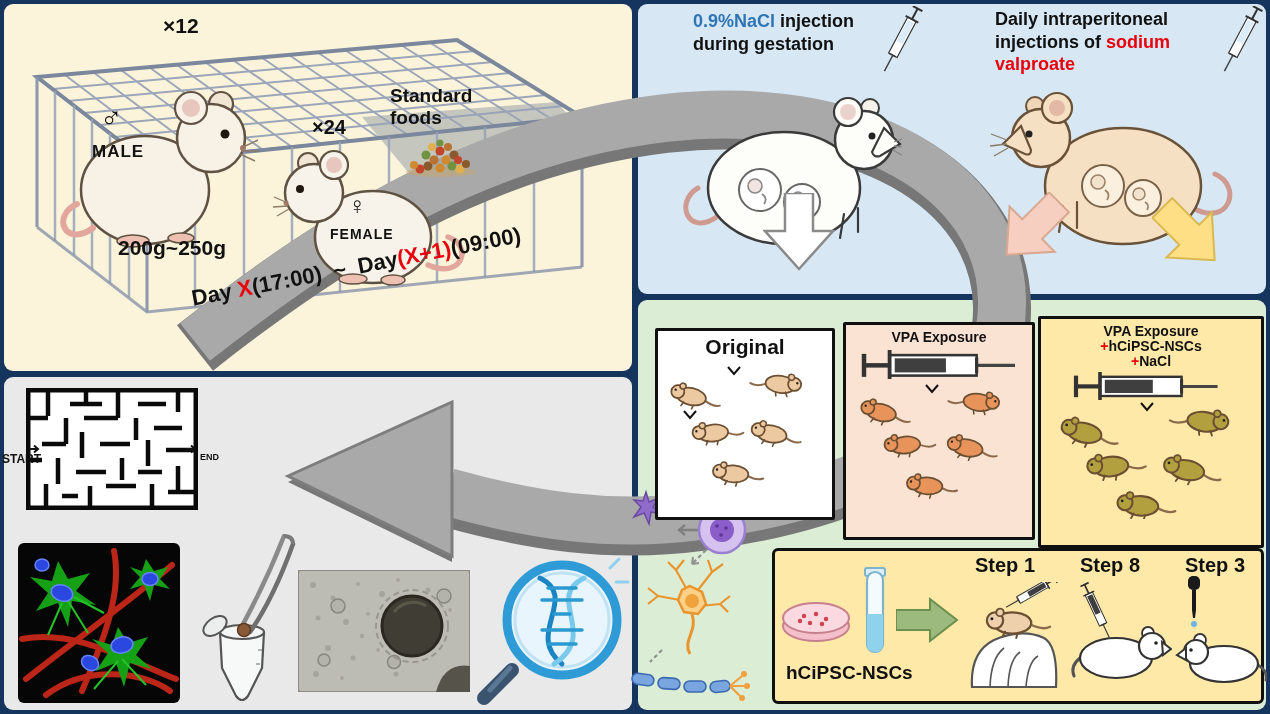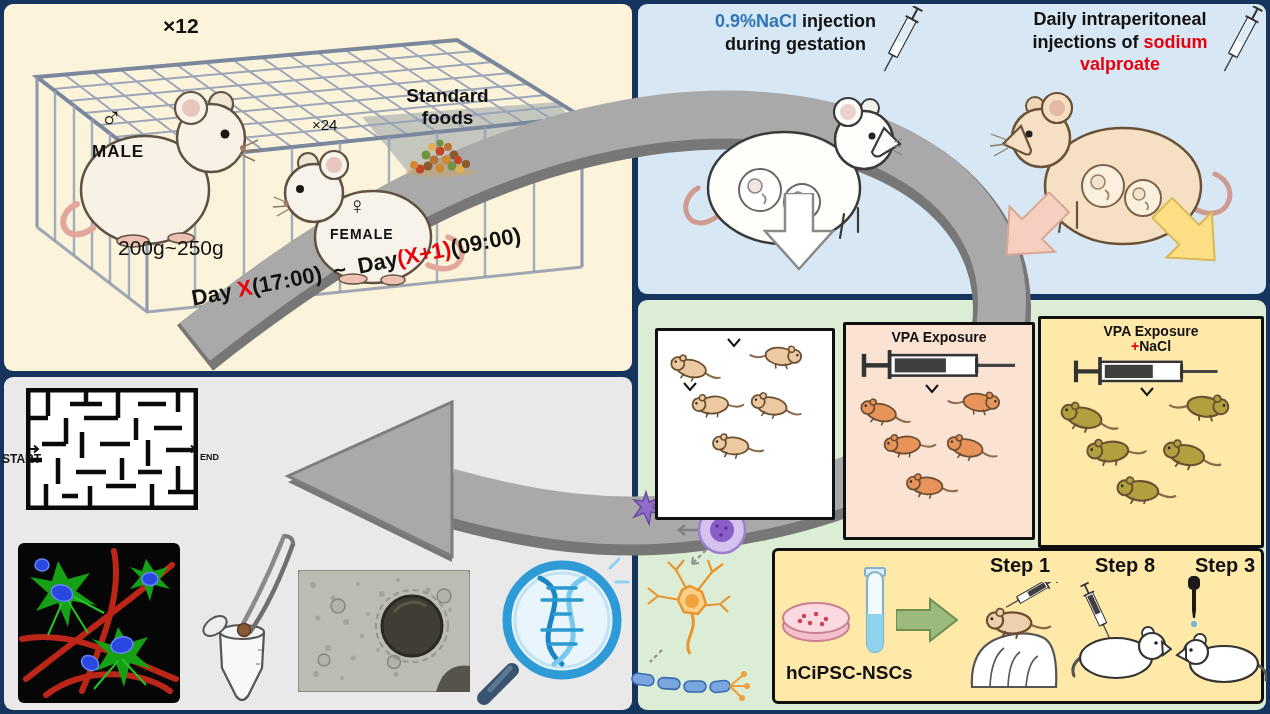--- a/index.html
+++ b/index.html
@@ -7,21 +7,21 @@
   body{position:relative;background:#16355e;font-family:"Liberation Sans",sans-serif;overflow:hidden}
   .panel{position:absolute;border-radius:9px;z-index:0}
   .art-under{position:absolute;z-index:1}
   #ring{position:absolute;left:0;top:0;z-index:2}
   .art{position:absolute;z-index:3}
   .gbox{position:absolute;z-index:3;border:3px solid #101010;border-radius:2px}
   .txt{position:absolute;z-index:5;font-weight:bold;color:#111;white-space:nowrap}
   .red{color:#e8000d}
   .blue{color:#2e75b6}
   .box-title{text-align:center;font-weight:bold;font-size:14px;color:#111;padding-top:5px;line-height:1.08}
-  .center{text-align:center}
+  .center{}
   .sep{margin:0 12px}
   .day-line{font-size:22px;transform:rotate(-11deg);transform-origin:left center}
 </style>
 </head>
 <body>
 
 <svg width="0" height="0" style="position:absolute" aria-hidden="true">
   <defs>
     <g id="pup" stroke-linecap="round">
       <path d="M32,13 Q42,18 48,15" stroke="#8a6a4a" stroke-width="2" fill="none"></path>
@@ -129,21 +129,21 @@
   <circle cx="66" cy="20" r="14" fill="#f8f3ea" stroke="#5f5243" stroke-width="2.2"></circle>
   <circle cx="66" cy="20" r="8" fill="#e7c6bd"></circle>
   <circle cx="32" cy="44" r="4" fill="#1f1810"></circle>
   <circle cx="18" cy="58" r="2.5" fill="#a87868"></circle>
   <path d="M20,58 l-14,-6 M20,61 l-15,1 M21,64 l-12,7" stroke="#8a7a66" stroke-width="1.3" fill="none"></path>
   <ellipse cx="85" cy="134" rx="14" ry="5" fill="#edc0b2" stroke="#5f5243" stroke-width="1.4"></ellipse>
   <ellipse cx="125" cy="135" rx="12" ry="5" fill="#edc0b2" stroke="#5f5243" stroke-width="1.4"></ellipse>
 </svg>
 <span class="txt" style="left:348px;top:192px;font-size:24px">♀</span>
 <span class="txt" style="left:330px;top:226px;font-size:14px;letter-spacing:1px">FEMALE</span>
-<span class="txt" style="left:312px;top:116px;font-size:15px;font-weight:400">×24</span>
+<span class="txt" style="left:312px;top:116px;font-size:20px;font-weight:700">×24</span>
 
 <div class="txt center" style="left:390px;top:85px;width:115px;font-size:19px;line-height:1.15;white-space:normal">
   <span>Standard</span><br>
   <span>foods</span>
 </div>
 <svg class="art" style="left:398px;top:138px" width="88" height="40" viewBox="0 0 88 40">
   <ellipse cx="43" cy="34" rx="35" ry="5" fill="#caa66a" opacity="0.5"></ellipse>
   <g>
     <circle cx="42" cy="30" r="4.5" fill="#cf8a30"></circle>
       <circle cx="30" cy="28" r="4.5" fill="#8a5a2b"></circle>
@@ -157,21 +157,21 @@
       <circle cx="42" cy="13" r="4.5" fill="#c2452a"></circle>
     <circle cx="34" cy="9" r="4" fill="#e0b050"></circle>
       <circle cx="50" cy="9" r="4" fill="#b87333"></circle>
     <circle cx="16" cy="27" r="4" fill="#cf8a30"></circle>
       <circle cx="68" cy="26" r="4" fill="#8a5a2b"></circle>
     <circle cx="42" cy="5" r="3.5" fill="#6f9340"></circle>
       <circle cx="60" cy="22" r="4" fill="#c2452a"></circle>
   </g>
 </svg>
 
-<span class="txt" style="left:118px;top:236px;font-size:21px;font-weight:400">200g~250g</span>
+<span class="txt" style="left:118px;top:236px;font-size:21px;font-weight:700">200g~250g</span>
 
 <div class="txt day-line" style="left:192px;top:286px">
   <span>Day </span><span class="red">X</span><span>(17:00)</span><span class="sep">~</span><span>Day</span><span class="red">(X+1)</span><span>(09:00)</span>
 </div>
 
 <div class="txt center" style="left:693px;top:10px;width:205px;font-size:18px;line-height:1.25;white-space:normal">
   <span class="blue">0.9%NaCl</span><span> injection</span><br>
   <span>during gestation</span>
 </div>
 <svg class="art" style="left:858px;top:6px" width="80" height="80" viewBox="0 0 80 80">
@@ -268,20 +268,21 @@
     <rect x="56" y="33" width="22" height="11" rx="5.5"></rect>
     <rect x="82" y="33" width="20" height="11" rx="5.5" transform="rotate(-6 92 38)"></rect>
   </g>
   <path d="M102,38 L114,28 M102,38 L116,38 M102,38 L112,48" stroke="#f0a040" stroke-width="2.2" fill="none"></path>
   <circle cx="116" cy="26" r="3" fill="#f0a040"></circle>
     <circle cx="119" cy="38" r="3" fill="#f0a040"></circle>
     <circle cx="114" cy="50" r="3" fill="#f0a040"></circle>
 </svg>
 
 <div class="gbox" style="left:655px;top:328px;width:180px;height:192px;background:#ffffff">
+  <div class="box-title" style="font-size:21px">Original</div>
   <svg width="172" height="150" viewBox="0 0 172 150">
     <path d="M70,8 l6,7 6,-7 M26,52 l6,7 6,-7" stroke="#111" stroke-width="2" fill="none"></path>
     <use href="#pup" transform="translate(18,22) rotate(12)" style="color:#ecc9a0"></use>
     <use href="#pup" transform="translate(142,16) scale(-1,1) rotate(-8)" style="color:#ecc9a0"></use>
     <use href="#pup" transform="translate(36,64) rotate(-6)" style="color:#ecc9a0"></use>
     <use href="#pup" transform="translate(98,60) rotate(10)" style="color:#ecc9a0"></use>
     <use href="#pup" transform="translate(58,102) rotate(3)" style="color:#ecc9a0"></use>
   </svg>
 </div>
 
@@ -296,20 +297,21 @@
     <use href="#pup" transform="translate(152,12) scale(-1,1) rotate(-8)" style="color:#e8935a"></use>
     <use href="#pup" transform="translate(40,54) rotate(-6)" style="color:#e8935a"></use>
     <use href="#pup" transform="translate(106,52) rotate(10)" style="color:#e8935a"></use>
     <use href="#pup" transform="translate(64,92) rotate(3)" style="color:#e8935a"></use>
   </svg>
 </div>
 
 <div class="gbox" style="left:1038px;top:316px;width:226px;height:232px;background:#ffe9a8">
   <div class="box-title">
     <div><span>VPA Exposure</span></div>
+    <div><span class="red">+</span><span>hCiPSC-NSCs</span></div>
     <div><span class="red">+</span><span>NaCl</span></div>
   </div>
   <svg width="170" height="30" viewBox="0 0 170 30" style="display:block;margin:1px auto">
     <use href="#syr" style="color:#3f3f3f" transform="translate(10,2) scale(1.2)"></use>
   </svg>
   <svg width="218" height="118" viewBox="0 0 218 118">
     <path d="M100,2 l6,7 6,-7" stroke="#111" stroke-width="2" fill="none"></path>
     <use href="#pup" transform="translate(26,14) rotate(12) scale(1.15)" style="color:#b2a03e"></use>
     <use href="#pup" transform="translate(186,10) scale(-1.15,1.15) rotate(-8)" style="color:#b2a03e"></use>
     <use href="#pup" transform="translate(48,54) rotate(-6) scale(1.15)" style="color:#b2a03e"></use>

